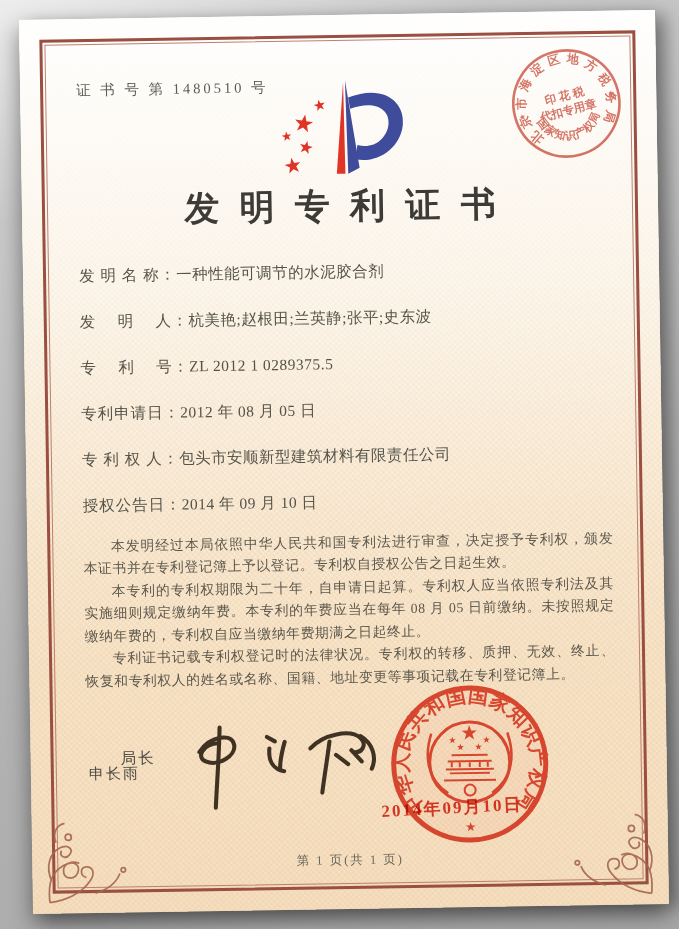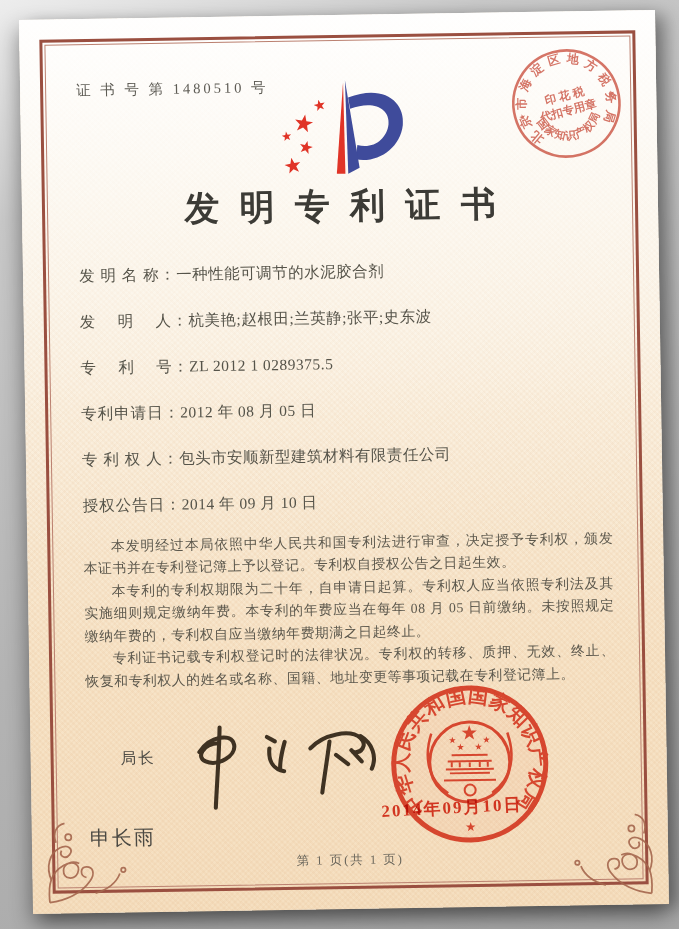--- a/index.html
+++ b/index.html
@@ -28,21 +28,21 @@
   .tax-stamp { position:absolute; left:486px; top:32px; width:120px; height:120px; transform:rotate(-14deg); opacity:.82; mix-blend-mode:multiply; }
   .logo { position:absolute; left:242px; top:56px; width:162px; height:114px; }
   .title { position:absolute; top:168px; width:100%; text-align:center; font-size:35px; font-weight:bold; color:#3c3b36; letter-spacing:.58em; padding-left:.58em; }
   .fields { position:absolute; left:56px; top:245px; right:50px; }
   .field-row { margin-bottom:23px; font-size:15.5px; line-height:23px; color:#56544a; }
   .field-label { white-space:pre; letter-spacing:1px; }
   .field-value { letter-spacing:.5px; }
   .paras { position:absolute; left:56px; right:50px; top:517px; font-size:13.8px; line-height:1.63; color:#5c584d; text-align:justify; }
   .paras p { text-indent:2em; letter-spacing:.6px; }
   .sig-title { position:absolute; left:58px; top:730px; font-size:15.5px; color:#4b4943; letter-spacing:2px; font-family:"Liberation Sans","DejaVu Sans",sans-serif;margin-left:32px; }
-  .sig-name  { position:absolute; left:58px; top:806px; font-size:20px; color:#4b4943; letter-spacing:2px; font-family:"Liberation Sans","DejaVu Sans",sans-serif; }
+  .sig-name  { position:absolute; left:58px; top:746px; font-size:15px; color:#4b4943; letter-spacing:2px; font-family:"Liberation Sans","DejaVu Sans",sans-serif; }
   .sig-svg { position:absolute; left:140px; top:696px; width:224px; height:98px; transform:rotate(-2deg); }
   .seal { position:absolute; left:336px; top:648px; width:206px; height:206px; mix-blend-mode:multiply; opacity:.95; }
   .seal-date { position:absolute; left:350px; top:783px; font-size:17px; font-weight:bold; color:#dc3f2c; letter-spacing:2px; transform:rotate(-2deg); mix-blend-mode:multiply; }
   .footer { position:absolute; top:837px; width:100%; text-align:center; font-size:12.5px; color:#6b675c; letter-spacing:2px; }
 </style>
 </head>
 <body>
 
 <svg width="0" height="0" style="position:absolute" aria-hidden="true">
   <defs>

